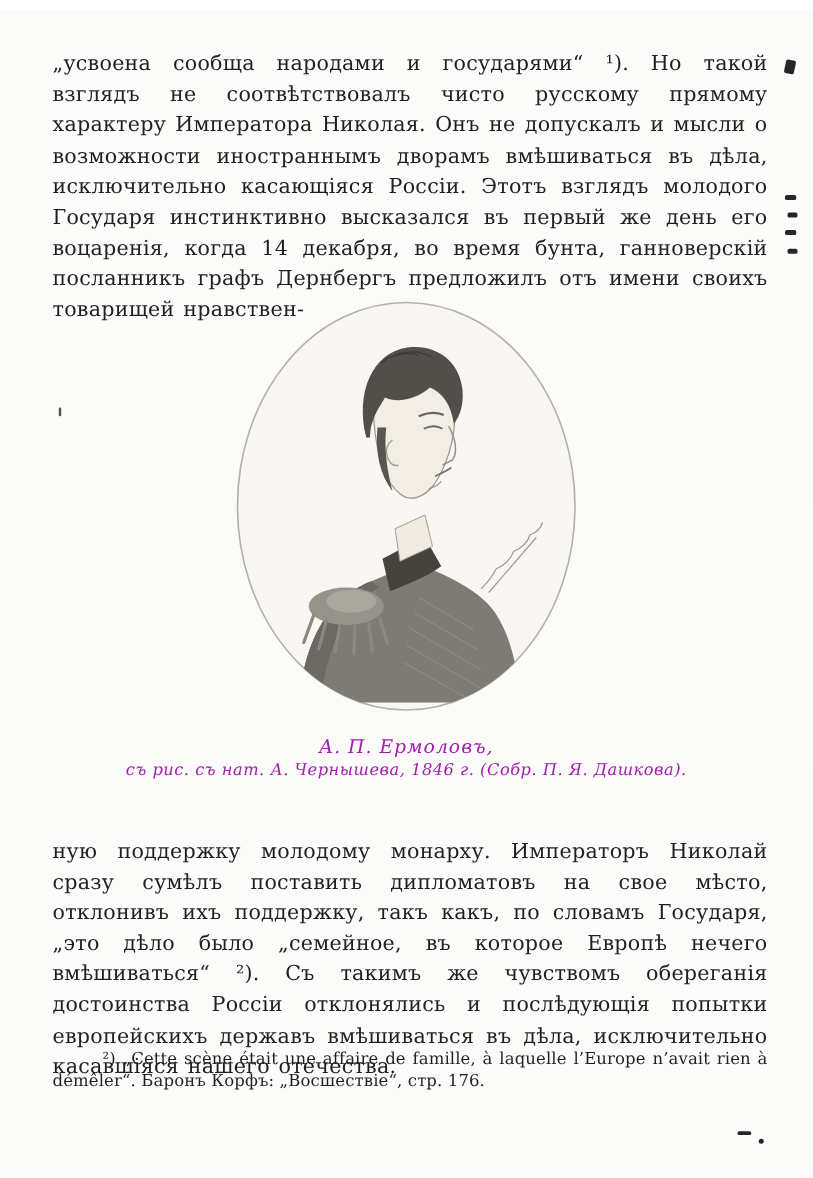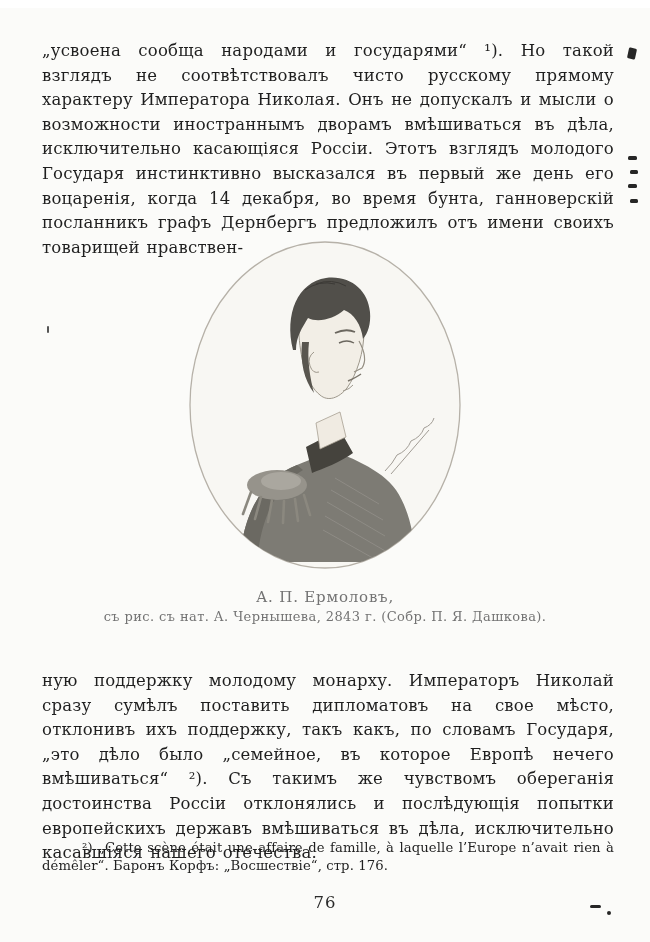--- a/index.html
+++ b/index.html
@@ -32,21 +32,22 @@
     left: 0;
     width: 100%;
     display: flex;
     justify-content: center;
   }
   .caption {
     position: absolute;
     left: 0;
     width: 100%;
     text-align: center;
-    color: #737373;
+    font-style: italic;
+    color: #a21caf;
   }
   .caption-title { top: 580px; font-size: 15px; letter-spacing: 0.8px; }
   .caption-credit { top: 601px; font-size: 13px; letter-spacing: 0.4px; }
   .footnotes {
     position: absolute;
     left: 42px;
     top: 831px;
     width: 572px;
     font-size: 13.2px;
     line-height: 17.6px;
@@ -128,29 +129,28 @@
 
         <g stroke="#97928a" stroke-width="1" fill="none" opacity="0.9">
           <path d="M200 233 q8 -8 12 -16 q10 -4 14 -14 q10 -4 13 -13 q8 -3 10 -10"></path>
           <path d="M206 236 l38 -44"></path>
         </g>
       </g>
     </svg>
   </div>
 
   <div class="caption caption-title">А. П. Ермоловъ,</div>
-  <div class="caption caption-credit">съ рис. съ нат. А. Чернышева, 2843 г. (Собр. П. Я. Дашкова).</div>
+  <div class="caption caption-credit">съ рис. съ нат. А. Чернышева, 1846 г. (Собр. П. Я. Дашкова).</div>
 
   <div class="para para-bottom">ную поддержку молодому монарху. Императоръ Николай сразу сумѣлъ поставить дипломатовъ на свое мѣсто, отклонивъ ихъ поддержку, такъ какъ, по словамъ Государя, „это дѣло было „семейное, въ которое Европѣ нечего вмѣшиваться“ ²). Съ такимъ же чувствомъ обереганія достоинства Россіи отклонялись и послѣдующія попытки европейскихъ державъ вмѣшиваться въ дѣла, исключительно касавшіяся нашего отечества.</div>
 
   <div class="footnotes">
     <div class="footnote">²) „Cette scène était une affaire de famille, à laquelle l’Europe n’avait rien à démêler“. Баронъ Корфъ: „Восшествіе“, стр. 176.</div>
   </div>
 
-  <div class="page-number">76</div>
 
   <div class="artifact" style="left:628px; top:40px; width:8px; height:11px; transform:rotate(12deg);"></div>
   <div class="artifact" style="left:628px; top:148px; width:9px; height:4px;"></div>
   <div class="artifact" style="left:630px; top:162px; width:8px; height:4px;"></div>
   <div class="artifact" style="left:628px; top:176px; width:9px; height:4px;"></div>
   <div class="artifact" style="left:630px; top:191px; width:8px; height:4px;"></div>
   <div class="artifact" style="left:47px; top:318px; width:2px; height:7px; background:#555;"></div>
   <div class="artifact" style="left:590px; top:897px; width:11px; height:3px;"></div>
   <div class="artifact" style="left:607px; top:903px; width:4px; height:4px; border-radius:50%;"></div>
 

